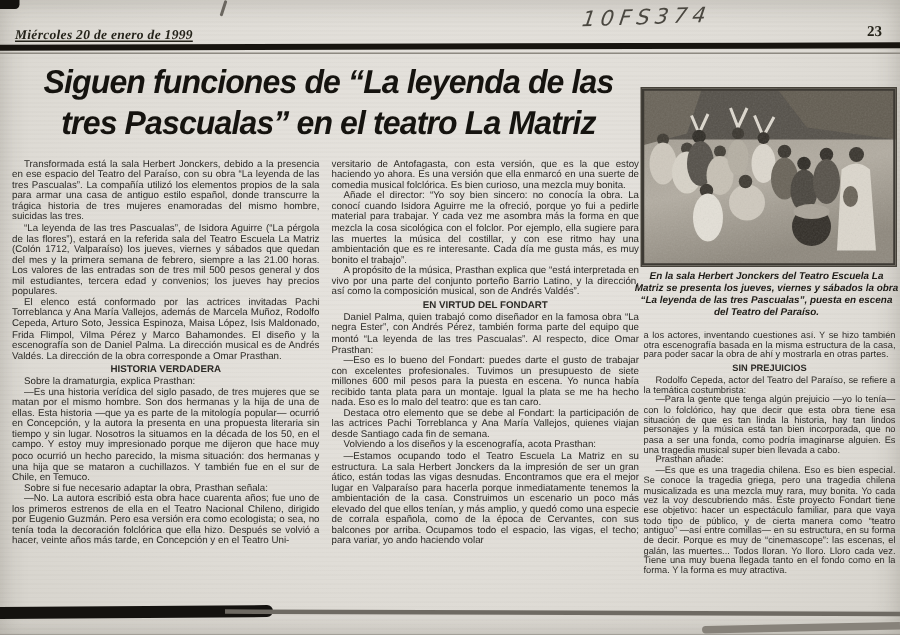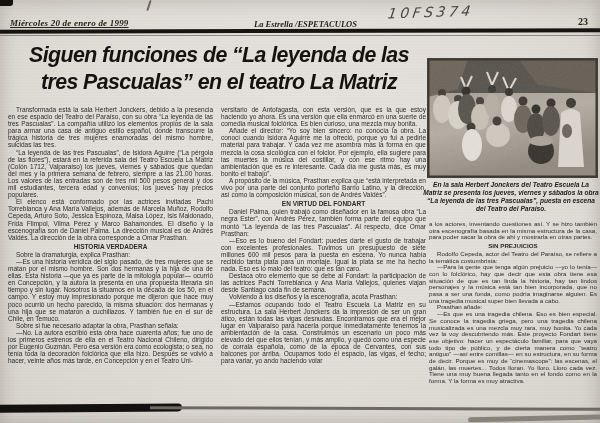--- a/index.html
+++ b/index.html
@@ -49,21 +49,20 @@
 </style>
 </head>
 <body>
 
 <div class="page">
 
   <div class="corner-mark"></div>
   <div class="pen-tick"></div>
 
   <span class="mh-date">Miércoles 20 de enero de 1999</span>
-  <span class="mh-pub">La Estrella /ESPETACULOS</span>
   <span class="mh-hand">10FS374</span>
   <span class="mh-pageno">23</span>
 
   <div class="rule-thick"></div>
   <div class="rule-thin"></div>
 
   <h1 class="headline"><span>Siguen funciones de “La leyenda de las</span><br><span>tres Pascualas” en el teatro La Matriz</span></h1>
 
   <div class="photo">
     <svg viewBox="0 0 169 118" xmlns="http://www.w3.org/2000/svg">

